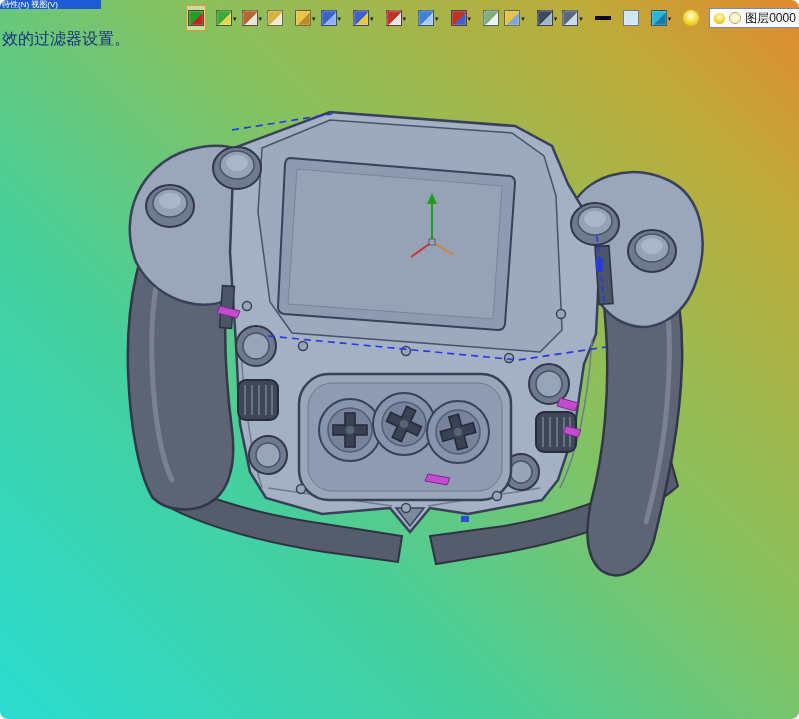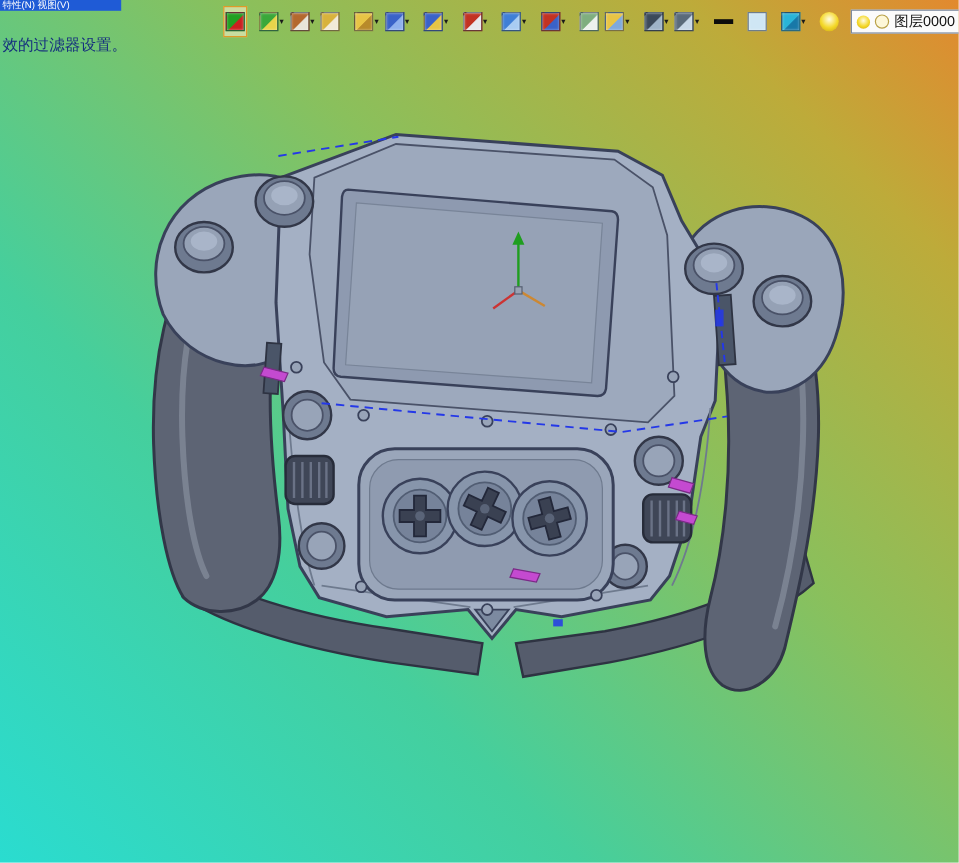--- a/index.html
+++ b/index.html
@@ -3,28 +3,29 @@
 <meta charset="utf-8">
 <style>
   html,body{margin:0;padding:0;}
   body{
     width:799px;height:719px;overflow:hidden;
     font-family:"Liberation Sans", sans-serif;
   }
   .app{
     position:relative;width:799px;height:719px;overflow:hidden;
     background:linear-gradient(225deg,#e2892f 0%,#bdab3a 15%,#8ac05c 40%,#45cf9d 68%,#2adcd0 100%);
+    border-radius:8px;
   }
   .viewport{position:absolute;left:0;top:0;width:799px;height:719px;}
   .title-fragment{
     position:absolute;left:0;top:0;width:97px;height:9px;background:#1f5bd6;
     color:#ffffff;font-size:8px;line-height:9px;white-space:nowrap;overflow:hidden;padding:0 2px;
   }
   .filter-hint{
-    position:absolute;left:2px;top:29px;font-size:13px;color:#16307e;white-space:nowrap;
+    position:absolute;left:2px;top:29px;font-size:16px;color:#16307e;white-space:nowrap;
   }
   .toolbar{position:absolute;left:186px;top:5px;display:flex;align-items:center;}
   .tb-items{display:flex;align-items:center;gap:1px;}
   .tb-item{display:flex;align-items:center;height:22px;padding:1px;border:1px solid transparent;}
   .tb-item.selected{border:1px solid #e09a28;background:rgba(255,244,214,.55);}
   .tb-item.grp{margin-left:7px;}
   .tb-ic{width:16px;height:16px;border:1px solid rgba(45,55,70,.6);box-sizing:border-box;box-shadow:inset 0 0 2px rgba(255,255,255,.55);}
   .tb-ic.hbar{border:none;background:transparent;position:relative;box-shadow:none;}
   .tb-ic.hbar::after{content:"";position:absolute;left:0;right:0;top:6px;height:4px;background:#0c0c0c;}
   .tb-ic.bulb{border:none;border-radius:50%;box-shadow:none;

